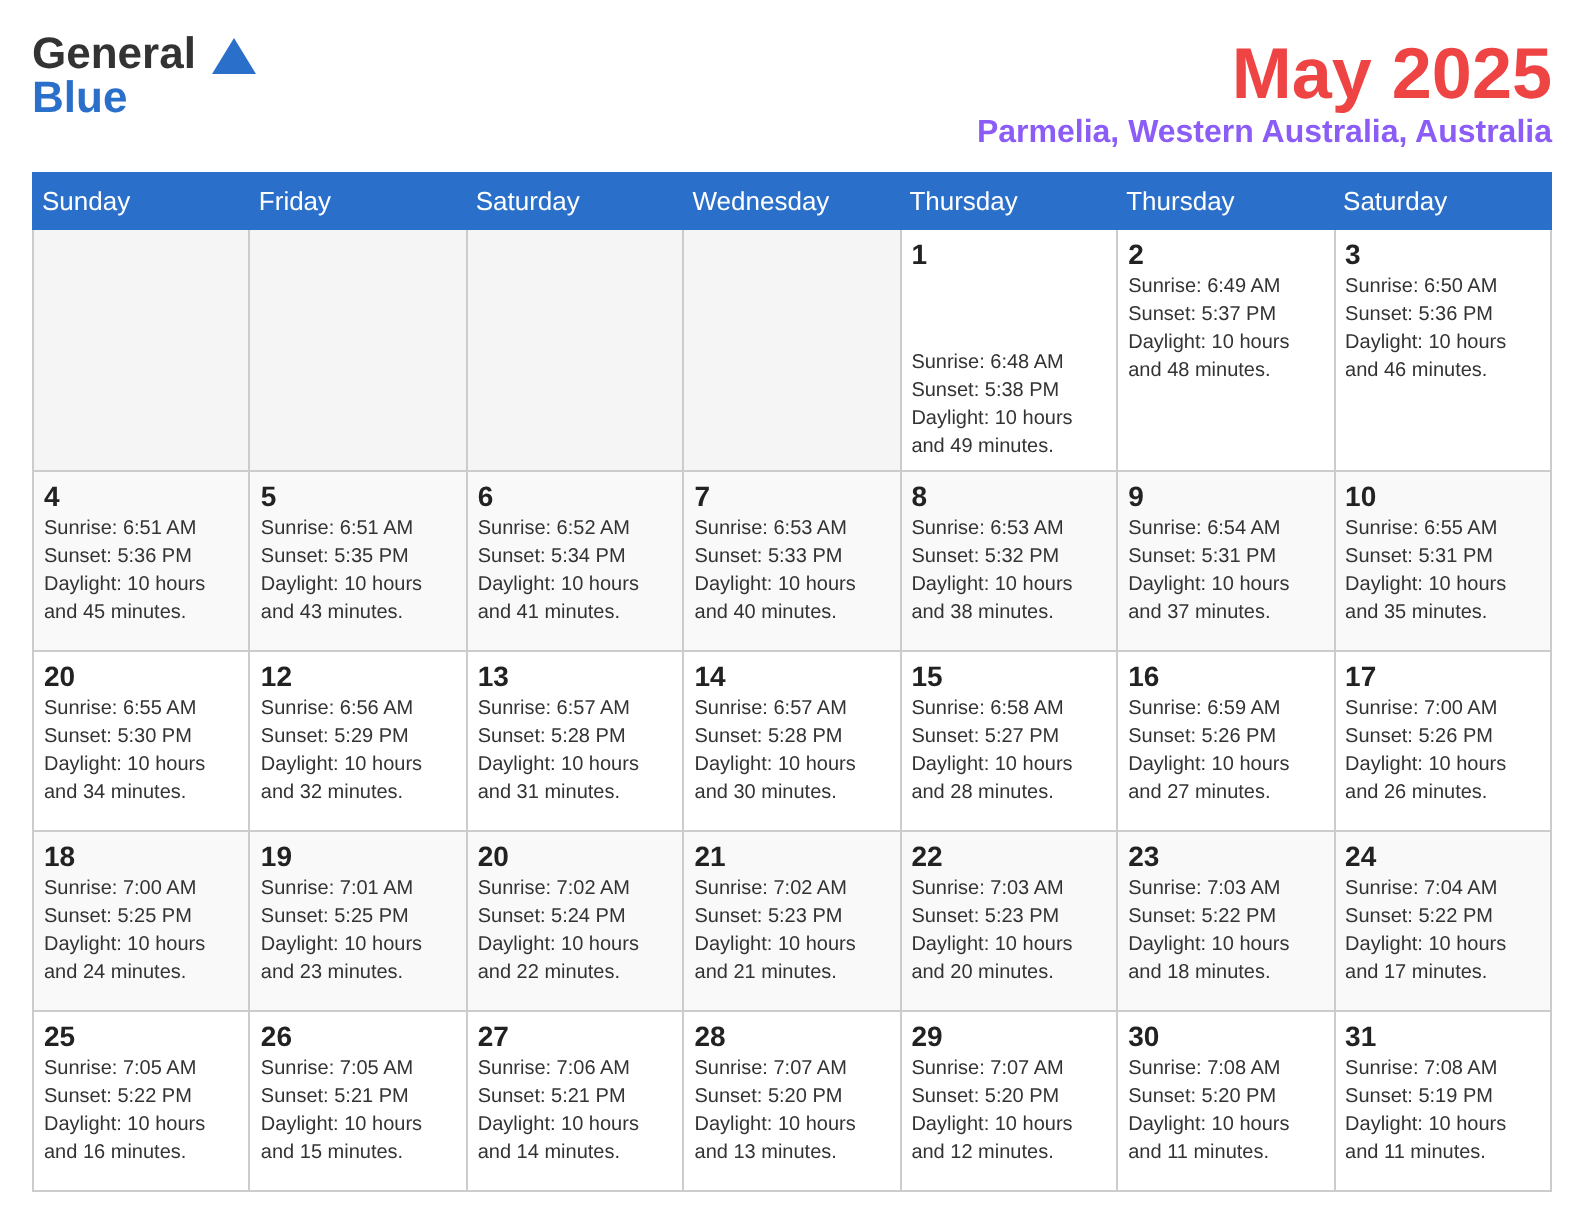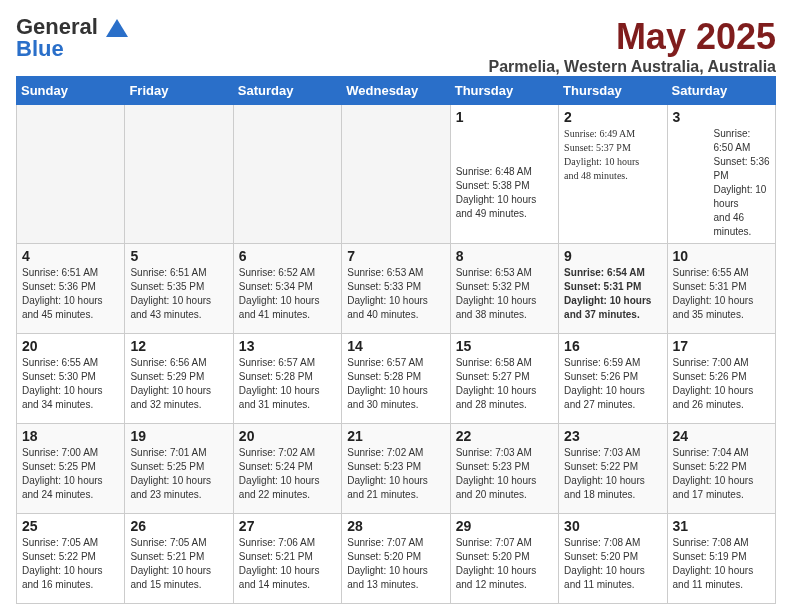--- a/index.html
+++ b/index.html
@@ -7,49 +7,50 @@
       font-family: Arial, sans-serif;
       background: #fff;
       width: 792px;
       min-height: 612px;
       padding: 16px;
     }
     .header {
       display: flex;
       justify-content: space-between;
       align-items: flex-start;
+      margin-bottom: 10px;
     }
     .logo {
       display: flex;
       flex-direction: column;
       align-items: flex-start;
     }
     .title-block {
       text-align: right;
     }
     .month-title {
       font-size: 36px;
       font-weight: bold;
-      color: #7f1d1d;
+      color: #ef4444;
     }
     .location-title {
       font-size: 16px;
-      color: #404040;
+      color: #8b5cf6;
       font-weight: bold;
     }
     table {
       width: 100%;
       border-collapse: collapse;
       table-layout: fixed;
     }
     th {
       background: #2a6fc9;
       color: #fff;
       font-size: 13px;
-      font-weight: bold;
+      font-weight: normal;
       padding: 6px 4px;
       text-align: left;
       border: 1px solid #2a6fc9;
     }
     td {
       border: 1px solid #ccc;
       vertical-align: top;
       padding: 4px 5px;
       font-size: 10.5px;
       color: #222;
@@ -121,28 +122,28 @@
         <td class="empty"></td>
         <td>
           <span class="day-number">1</span>
           <div class="day-info" style="white-space: pre-line; margin-top: 40px;">Sunrise: 6:48 AM
 Sunset: 5:38 PM
 Daylight: 10 hours
 and 49 minutes.</div>
         </td>
         <td>
           <span class="day-number">2</span>
-          <div class="day-info" style="white-space: pre-line; font-family: Liberation Serif, serif;">Sunrise: 6:49 AM
+          <div class="day-info" style="white-space: pre-line;">Sunrise: 6:49 AM
 Sunset: 5:37 PM
 Daylight: 10 hours
 and 48 minutes.</div>
         </td>
         <td>
           <span class="day-number">3</span>
-          <div class="day-info" style="white-space: pre-line; margin-left: 41px;">Sunrise: 6:50 AM
+          <div class="day-info" style="white-space: pre-line;">Sunrise: 6:50 AM
 Sunset: 5:36 PM
 Daylight: 10 hours
 and 46 minutes.</div>
         </td>
       </tr>
       <tr>
         <td>
           <span class="day-number">4</span>
           <div class="day-info" style="white-space: pre-line;">Sunrise: 6:51 AM
 Sunset: 5:36 PM
@@ -172,21 +173,21 @@
         </td>
         <td>
           <span class="day-number">8</span>
           <div class="day-info" style="white-space: pre-line;">Sunrise: 6:53 AM
 Sunset: 5:32 PM
 Daylight: 10 hours
 and 38 minutes.</div>
         </td>
         <td>
           <span class="day-number">9</span>
-          <div class="day-info" style="white-space: pre-line; font-weight: bold;">Sunrise: 6:54 AM
+          <div class="day-info" style="white-space: pre-line;">Sunrise: 6:54 AM
 Sunset: 5:31 PM
 Daylight: 10 hours
 and 37 minutes.</div>
         </td>
         <td>
           <span class="day-number">10</span>
           <div class="day-info" style="white-space: pre-line;">Sunrise: 6:55 AM
 Sunset: 5:31 PM
 Daylight: 10 hours
 and 35 minutes.</div>

